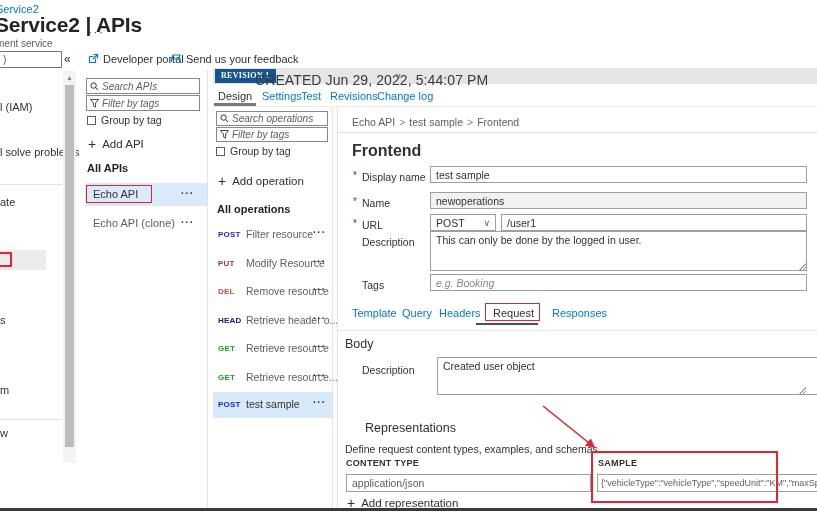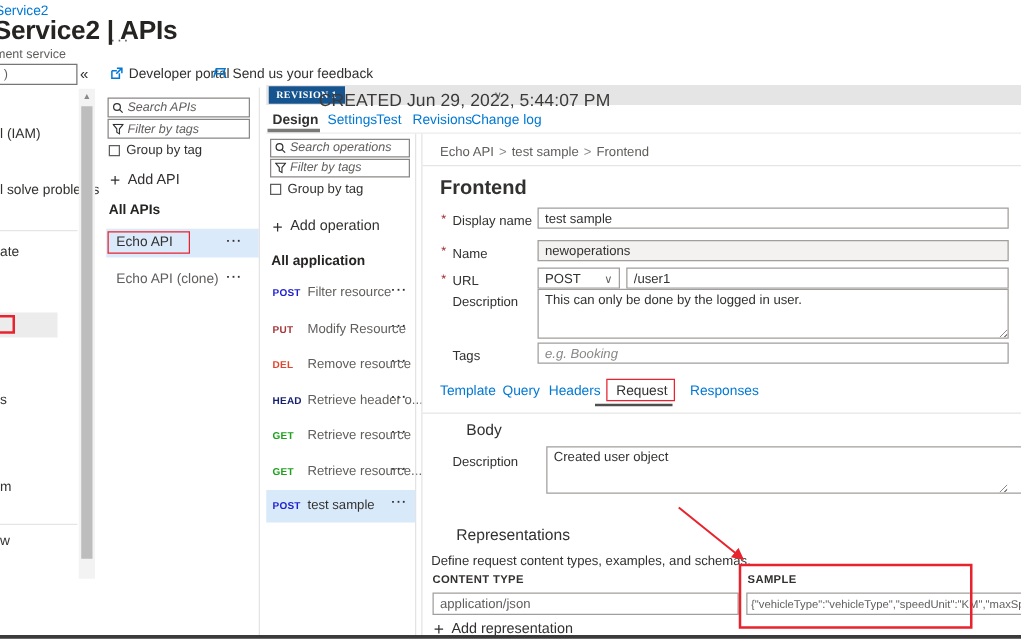--- a/index.html
+++ b/index.html
@@ -170,21 +170,21 @@
 </div>
 
 <div class="abs vline" style="left:207px; top:70px; height:438px;"></div>
 
 <div class="abs rev-bar" style="left:213px; top:68px; width:604px; height:16px;">
   <span class="abs rev-badge" style="left:2px; top:1px;">REVISION 1</span>
   <span class="abs rev-created" style="left:42px; top:4px;">CREATED Jun 29, 2022, 5:44:07 PM</span>
   <span class="abs chevron" style="left:182px; top:3px;">∨</span>
 </div>
 
-<div class="abs tab active" style="left:218px; top:90px;font-weight:bold;">Design</div>
+<div class="abs tab active" style="left:218px; top:90px;">Design</div>
 <div class="abs" style="left:214px; top:103px; width:42px; height:3px; background:#7a7a78;"></div>
 <div class="abs tab" style="left:262px; top:90px;">Settings</div>
 <div class="abs tab" style="left:301px; top:90px;">Test</div>
 <div class="abs tab" style="left:330px; top:90px;">Revisions</div>
 <div class="abs tab" style="left:377px; top:90px;">Change log</div>
 <div class="abs hline" style="left:213px; top:106px; width:604px; background:#ececec;"></div>
 
 <div class="mini-search" style="left:216px; top:111px; width:112px; height:15px;">
   <span>
       <svg class="icon" width="9" height="9" viewBox="0 0 10 10">
@@ -203,21 +203,21 @@
   <input placeholder="Filter by tags" style="">
 </div>
 <div class="abs chk-row" style="left:216px; top:145px;">
   <span class="chk"></span>
   <span>Group by tag</span>
 </div>
 <div class="abs add-link" style="left:218px; top:173px;">
   <span class="plus">+</span>
   <span>Add operation</span>
 </div>
-<div class="abs section-bold" style="left:217px; top:203px;">All application</div>
+<div class="abs section-bold" style="left:217px; top:203px;">All operations</div>
 
 <div class="op-row" style="top:222px;">
   <span class="op-method m-post">POST</span>
   <span class="op-name">Filter resource</span>
   <span class="op-menu row-menu">···</span>
 </div>
 <div class="op-row" style="top:251px;">
   <span class="op-method m-put">PUT</span>
   <span class="op-name">Modify Resource</span>
   <span class="op-menu row-menu">···</span>
@@ -284,21 +284,21 @@
 <div class="abs subtab" style="left:352px; top:307px;text-align:right;">Template</div>
 <div class="abs subtab" style="left:402px; top:307px;">Query</div>
 <div class="abs subtab" style="left:439px; top:307px;">Headers</div>
 <div class="abs subtab active" style="left:493px; top:307px;">Request</div>
 <div class="abs red-box-thin" style="left:485px; top:303px; width:55px; height:18px;"></div>
 <div class="abs" style="left:476px; top:323px; width:62px; height:2px; background:#4f4f4f;"></div>
 <div class="abs subtab" style="left:552px; top:307px;">Responses</div>
 
 <div class="abs hline" style="left:338px; top:330px; width:479px;"></div>
 
-<div class="abs sec-heading" style="left:345px; top:337px;margin-left:28px;">Body</div>
+<div class="abs sec-heading" style="left:345px; top:337px;">Body</div>
 <span class="abs f-label" style="left:362px; top:364px;">Description</span>
 <textarea class="f-textarea" style="left: 437px; top: 357px; width: 424px; height: 38px;">Created user object</textarea>
 <div class="resize-grip" style="left:799px; top:387px;"></div>
 
 <div class="abs sec-heading" style="left:345px; top:421px;margin-left:20px;">Representations</div>
 <div class="abs" style="left:345px; top:443px; font-size:10.5px; color:#323130;">Define request content types, examples, and schemas.</div>
 
 <div class="abs col-header" style="left:346px; top:458px;">CONTENT TYPE</div>
 <div class="abs col-header" style="left:598px; top:458px;">SAMPLE</div>
 

